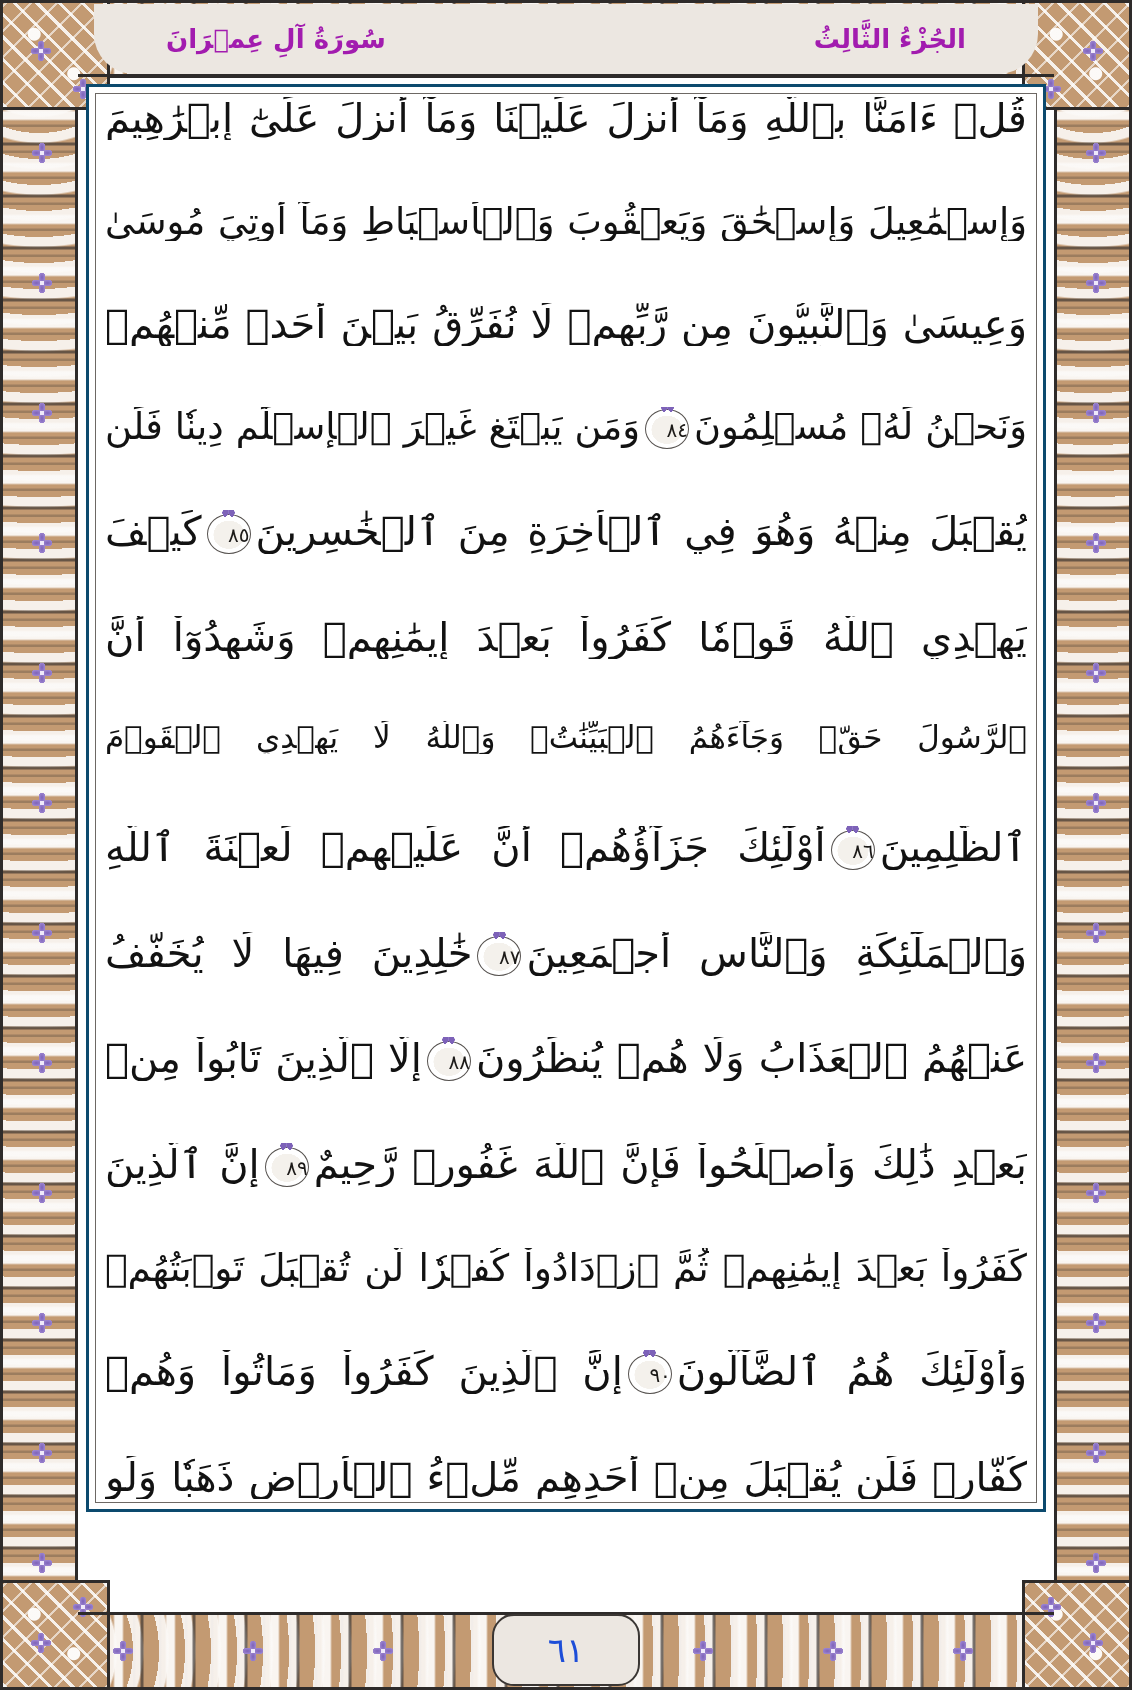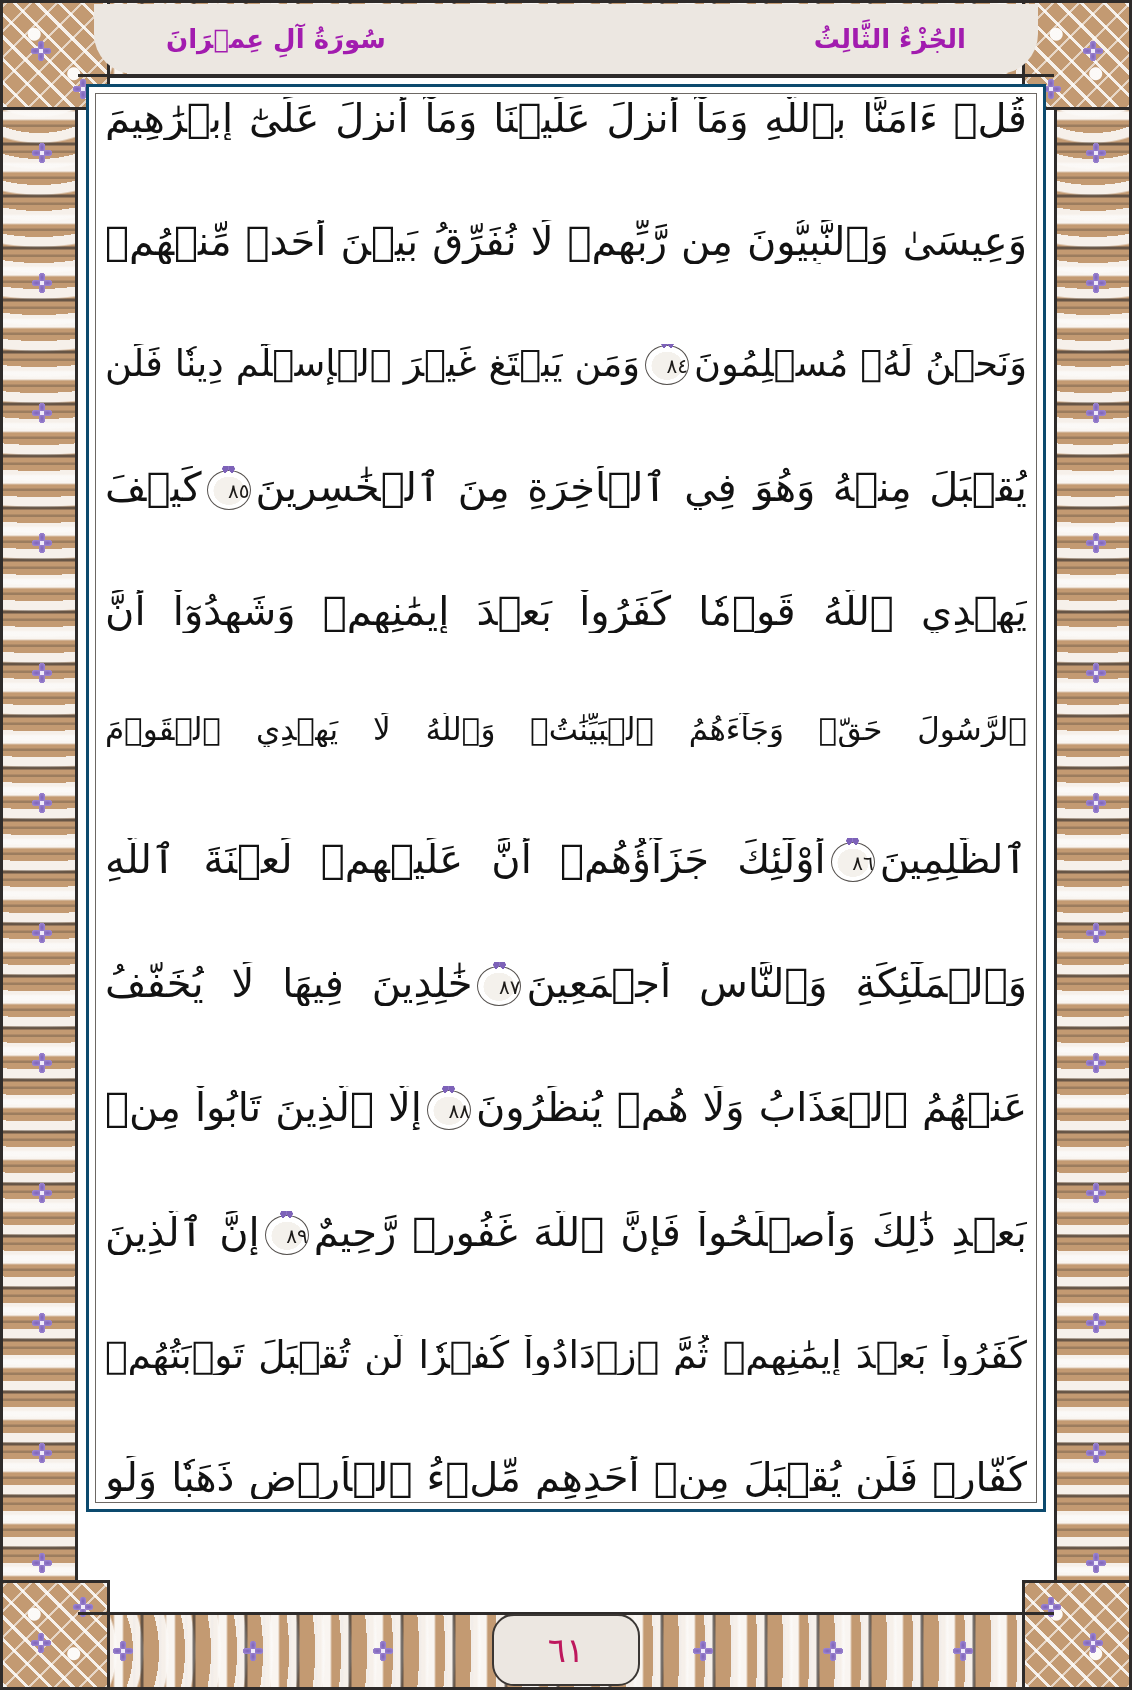--- a/index.html
+++ b/index.html
@@ -253,21 +253,21 @@
     border-radius: 22px;
     display: flex;
     align-items: center;
     justify-content: center;
     z-index: 6;
     box-sizing: border-box;
   }
   .page-number {
     font-family: "DejaVu Sans", sans-serif;
     font-size: 34px;
-    color: #be185d;
+    color: #1d4ed8;
     direction: rtl;
   }
   .rule-line {
     position: absolute;
     left: 78px;
     right: 78px;
     height: 3px;
     background: #2e2b2a;
     z-index: 5;
   }
@@ -367,30 +367,32 @@
 
   <div class="header-strip">
     <span class="hdr-text">سُورَةُ آلِ عِمۡرَانَ</span>
     <span class="hdr-text">الجُزْءُ الثَّالِثُ</span>
   </div>
 
   <div class="text-frame">
     <div class="text-frame-inner"></div>
     <div class="mushaf-body" id="mushaf-body">
         <div class="ayah-line" style="font-size: 40px;"><span>قُلۡ ءَامَنَّا بِٱللَّهِ وَمَآ أُنزِلَ عَلَيۡنَا وَمَآ أُنزِلَ عَلَىٰٓ إِبۡرَٰهِيمَ</span></div>
+        <div class="ayah-line" style="font-size: 36.8px;"><span>وَإِسۡمَٰعِيلَ وَإِسۡحَٰقَ وَيَعۡقُوبَ وَٱلۡأَسۡبَاطِ وَمَآ أُوتِيَ مُوسَىٰ</span></div>
         <div class="ayah-line" style="font-size: 40px;"><span>وَعِيسَىٰ وَٱلنَّبِيُّونَ مِن رَّبِّهِمۡ لَا نُفَرِّقُ بَيۡنَ أَحَدٖ مِّنۡهُمۡ</span></div>
         <div class="ayah-line" style="font-size: 36.8px;"><span>وَنَحۡنُ لَهُۥ مُسۡلِمُونَ</span><span class="ayah-num">٨٤</span><span>وَمَن يَبۡتَغِ غَيۡرَ ٱلۡإِسۡلَٰمِ دِينٗا فَلَن</span></div>
         <div class="ayah-line" style="font-size: 40px;"><span>يُقۡبَلَ مِنۡهُ وَهُوَ فِي ٱلۡأٓخِرَةِ مِنَ ٱلۡخَٰسِرِينَ</span><span class="ayah-num">٨٥</span><span>كَيۡفَ</span></div>
         <div class="ayah-line" style="font-size: 40px;"><span>يَهۡدِي ٱللَّهُ قَوۡمٗا كَفَرُواْ بَعۡدَ إِيمَٰنِهِمۡ وَشَهِدُوٓاْ أَنَّ</span></div>
         <div class="ayah-line" style="font-size: 31px;"><span>ٱلرَّسُولَ حَقّٞ وَجَآءَهُمُ ٱلۡبَيِّنَٰتُۚ وَٱللَّهُ لَا يَهۡدِي ٱلۡقَوۡمَ</span></div>
         <div class="ayah-line" style="font-size: 40px; margin-top: 11px;"><span>ٱلظَّٰلِمِينَ</span><span class="ayah-num">٨٦</span><span>أُوْلَٰٓئِكَ جَزَآؤُهُمۡ أَنَّ عَلَيۡهِمۡ لَعۡنَةَ ٱللَّهِ</span></div>
         <div class="ayah-line" style="font-size: 40px;"><span>وَٱلۡمَلَٰٓئِكَةِ وَٱلنَّاسِ أَجۡمَعِينَ</span><span class="ayah-num">٨٧</span><span>خَٰلِدِينَ فِيهَا لَا يُخَفَّفُ</span></div>
         <div class="ayah-line" style="font-size: 40px;"><span>عَنۡهُمُ ٱلۡعَذَابُ وَلَا هُمۡ يُنظَرُونَ</span><span class="ayah-num">٨٨</span><span>إِلَّا ٱلَّذِينَ تَابُواْ مِنۢ</span></div>
         <div class="ayah-line" style="font-size: 40px;"><span>بَعۡدِ ذَٰلِكَ وَأَصۡلَحُواْ فَإِنَّ ٱللَّهَ غَفُورٞ رَّحِيمٌ</span><span class="ayah-num">٨٩</span><span>إِنَّ ٱلَّذِينَ</span></div>
         <div class="ayah-line" style="font-size: 37.6px;"><span>كَفَرُواْ بَعۡدَ إِيمَٰنِهِمۡ ثُمَّ ٱزۡدَادُواْ كُفۡرٗا لَّن تُقۡبَلَ تَوۡبَتُهُمۡ</span></div>
+        <div class="ayah-line" style="font-size: 40px;"><span>وَأُوْلَٰٓئِكَ هُمُ ٱلضَّآلُّونَ</span><span class="ayah-num">٩٠</span><span>إِنَّ ٱلَّذِينَ كَفَرُواْ وَمَاتُواْ وَهُمۡ</span></div>
         <div class="ayah-line" style="font-size: 40px;"><span>كُفَّارٞ فَلَن يُقۡبَلَ مِنۡ أَحَدِهِم مِّلۡءُ ٱلۡأَرۡضِ ذَهَبٗا وَلَوِ</span></div>
       </div>
   </div>
 
   <div class="page-cartouche">
     <span class="page-number">٦١</span>
   </div>
 
 </div>
 

